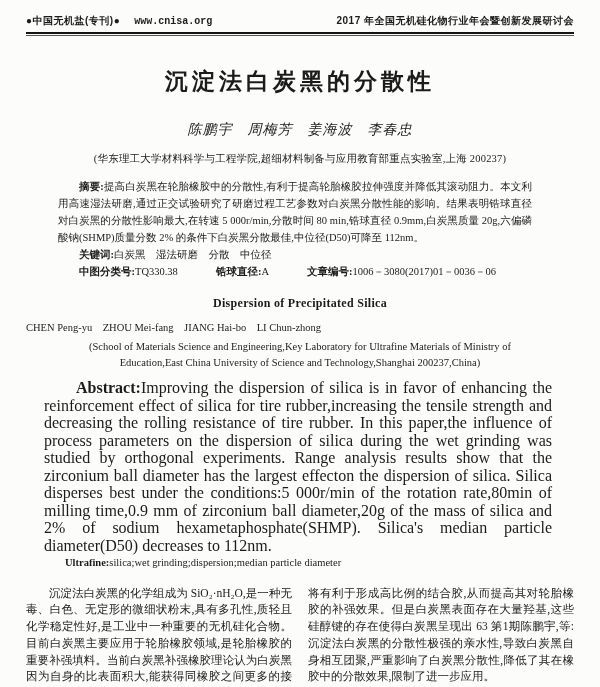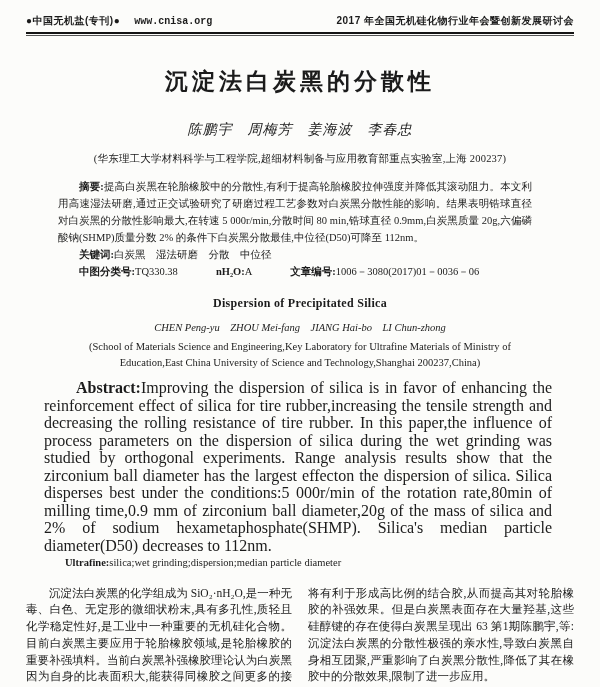--- a/index.html
+++ b/index.html
@@ -56,21 +56,21 @@
     white-space:nowrap;
   }
   .meta-seg{margin-right:38px;}
   .meta-seg:last-child{margin-right:0;}
   .b{font-weight:bold;}
   
   .en-title{
     margin-top:15px;text-align:center;
     font-size:12px;font-weight:bold;letter-spacing:.3px;
   }
-  .en-authors{margin-top:10px;text-align:center;font-size:10.5px;font-style:italic;}
+  .en-authors{margin-top:10px;text-align:left;font-size:10.5px;}
   .en-affil{margin-top:4px;text-align:center;font-size:10.5px;line-height:16px;}
   .abs-en{
     margin:8px 22px 0 18px;
     font-size:16px;line-height:17.5px;
     text-align:justify;text-indent:2em;
   }
   .kw-en{
     margin:0 18px 0 18px;
     font-size:10.5px;line-height:17.5px;text-indent:2em;
   }
@@ -110,21 +110,21 @@
   </div>
 
   <div class="title">沉淀法白炭黑的分散性</div>
   <div class="authors">陈鹏宇　周梅芳　姜海波　李春忠</div>
   <div class="affiliation">(华东理工大学材料科学与工程学院,超细材料制备与应用教育部重点实验室,上海 200237)</div>
 
   <div class="abs-cn"><span class="b">摘要:</span><span>提高白炭黑在轮胎橡胶中的分散性,有利于提高轮胎橡胶拉伸强度并降低其滚动阻力。本文利用高速湿法研磨,通过正交试验研究了研磨过程工艺参数对白炭黑分散性能的影响。结果表明锆球直径对白炭黑的分散性影响最大,在转速 5 000r/min,分散时间 80 min,锆球直径 0.9mm,白炭黑质量 20g,六偏磷酸钠(SHMP)质量分数 2% 的条件下白炭黑分散最佳,中位径(D50)可降至 112nm。</span></div>
 
   <div class="kw-cn"><span class="b">关键词:</span><span>白炭黑　湿法研磨　分散　中位径</span></div>
 
-  <div class="meta-line"><span class="meta-seg"><span class="b">中图分类号:</span><span>TQ330.38</span></span><span class="meta-seg"><span class="b">nH₂O:</span><span>A</span></span><span class="meta-seg"><span class="b">文章编号:</span><span>1006－3080(2017)01－0036－06</span></span></div>
+  <div class="meta-line"><span class="meta-seg"><span class="b">中图分类号:</span><span>TQ330.38</span></span><span class="meta-seg"><span class="b">锆球直径:</span><span>A</span></span><span class="meta-seg"><span class="b">文章编号:</span><span>1006－3080(2017)01－0036－06</span></span></div>
 
   <div class="en-title">Dispersion of Precipitated Silica</div>
   <div class="en-authors">CHEN Peng-yu　ZHOU Mei-fang　JIANG Hai-bo　LI Chun-zhong</div>
   <div class="en-affil">
     <div>(School of Materials Science and Engineering,Key Laboratory for Ultrafine Materials of Ministry of</div>
     <div>Education,East China University of Science and Technology,Shanghai 200237,China)</div>
   </div>
 
   <div class="abs-en"><span class="b">Abstract:</span><span>Improving the dispersion of silica is in favor of enhancing the reinforcement effect of silica for tire rubber,increasing the tensile strength and decreasing the rolling resistance of tire rubber. In this paper,the influence of process parameters on the dispersion of silica during the wet grinding was studied by orthogonal experiments. Range analysis results show that the zirconium ball diameter has the largest effecton the dispersion of silica. Silica disperses best under the conditions:5 000r/min of the rotation rate,80min of milling time,0.9 mm of zirconium ball diameter,20g of the mass of silica and 2% of sodium hexametaphosphate(SHMP). Silica's median particle diameter(D50) decreases to 112nm.</span></div>
 

